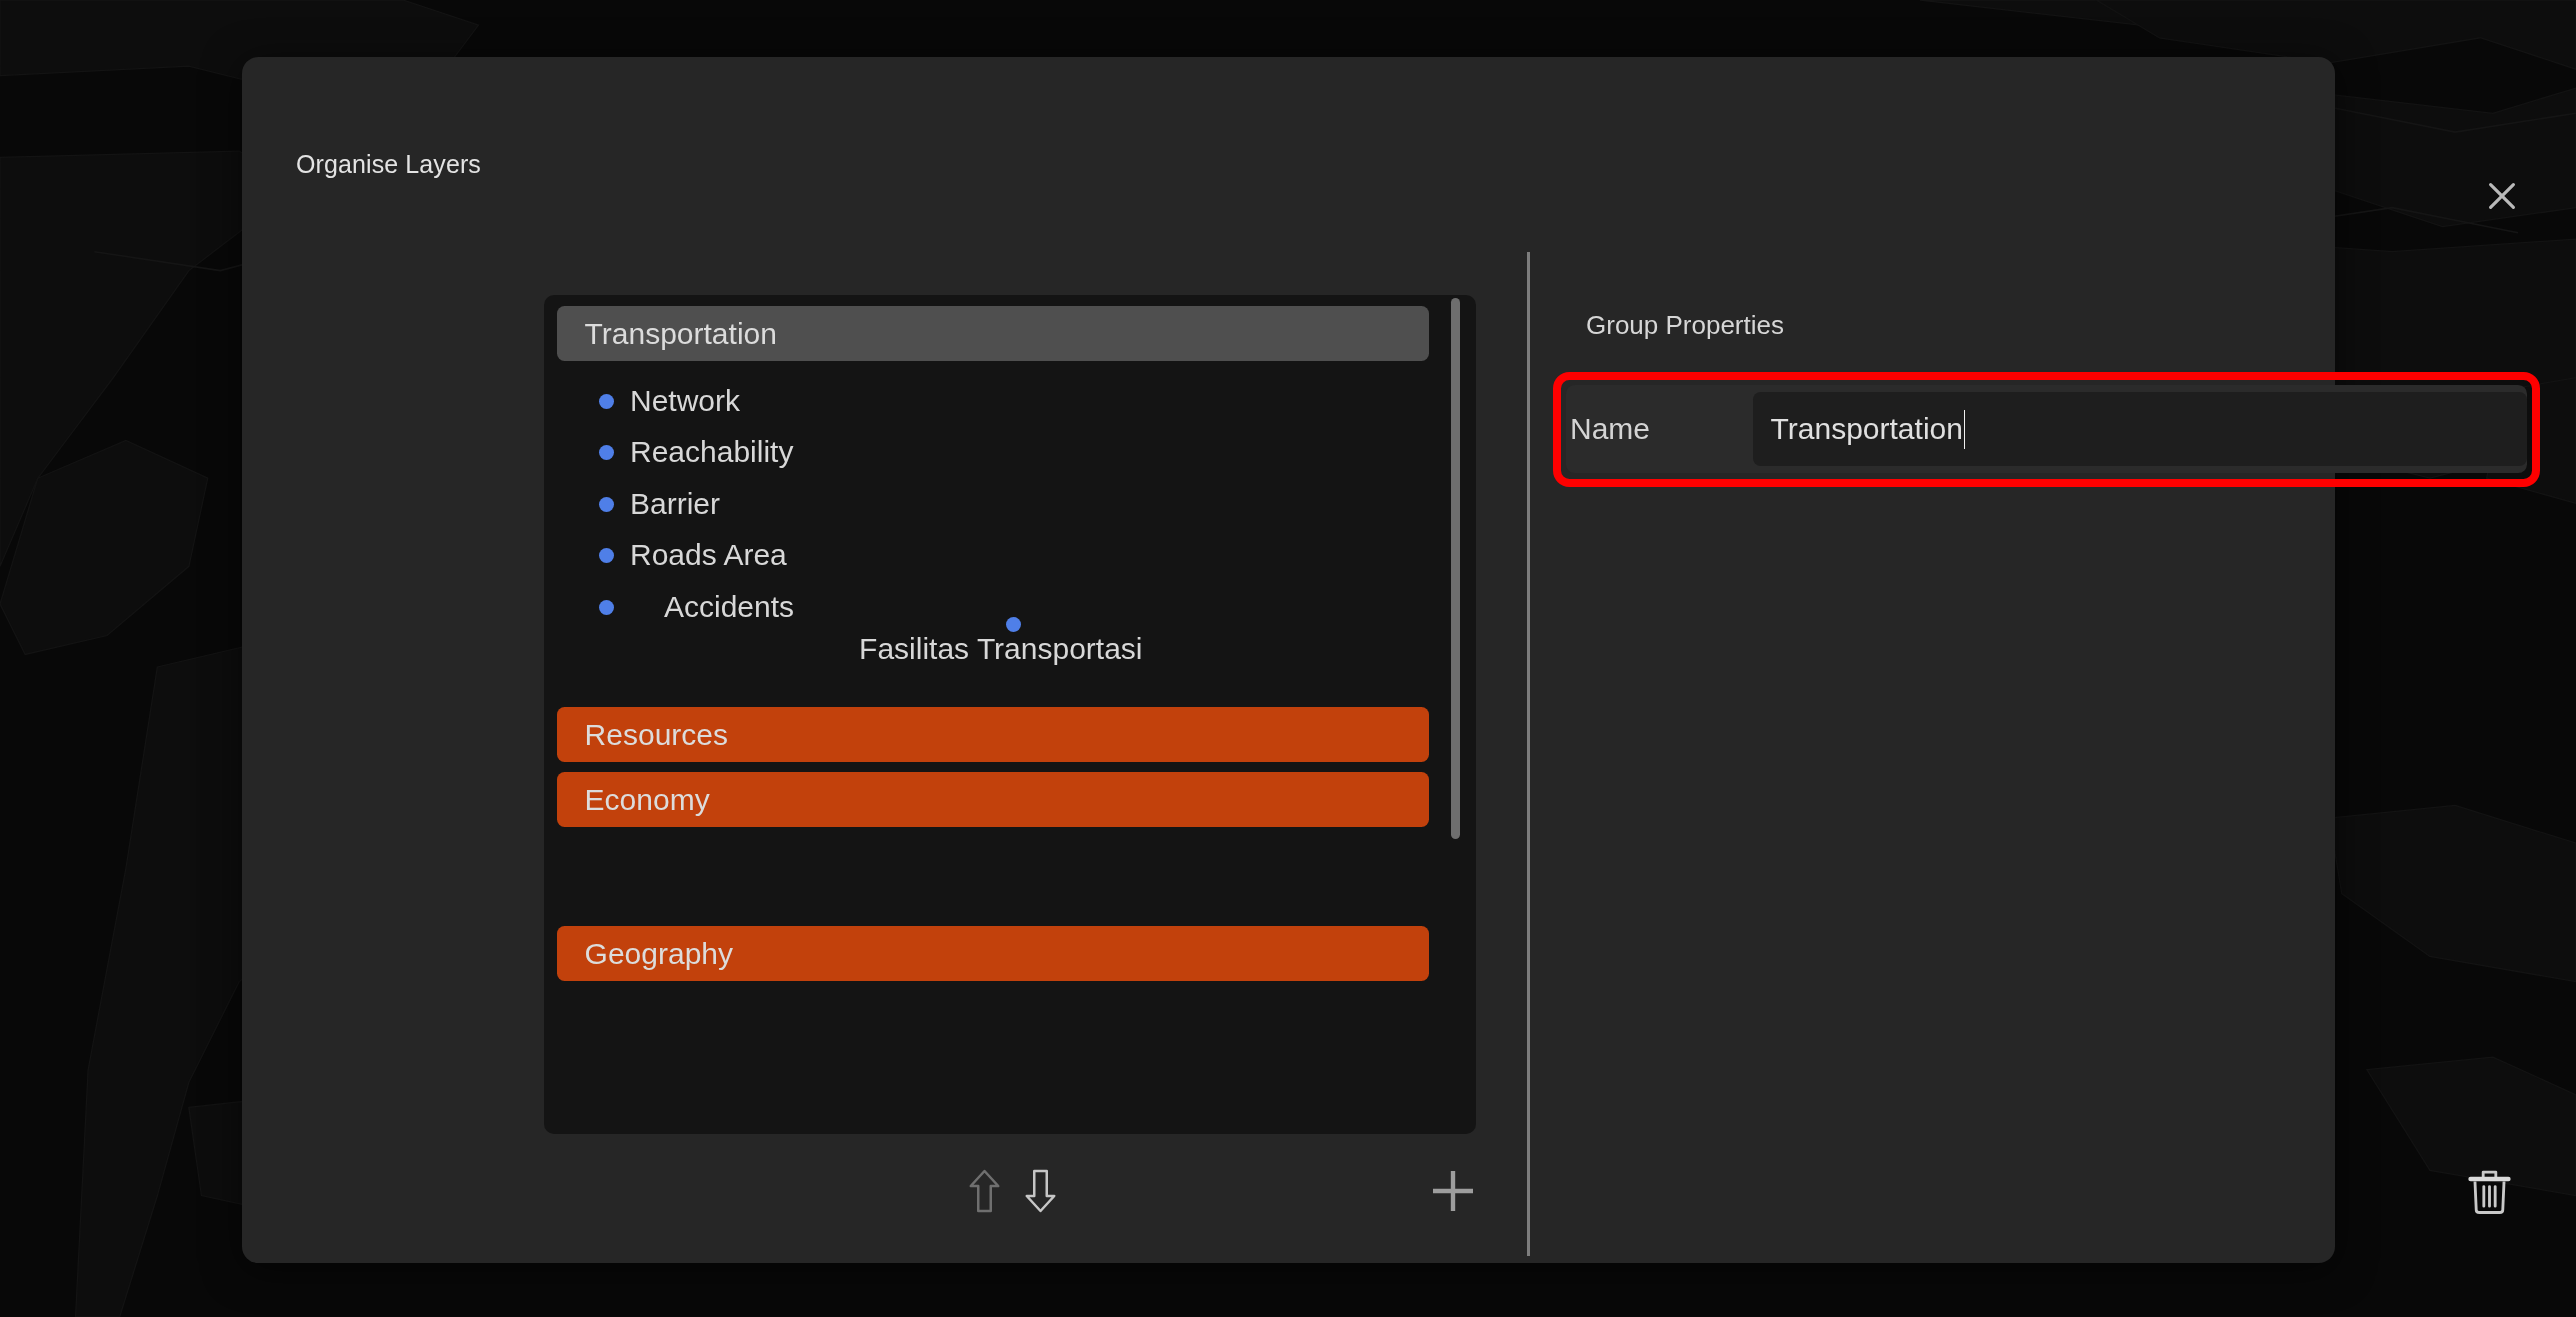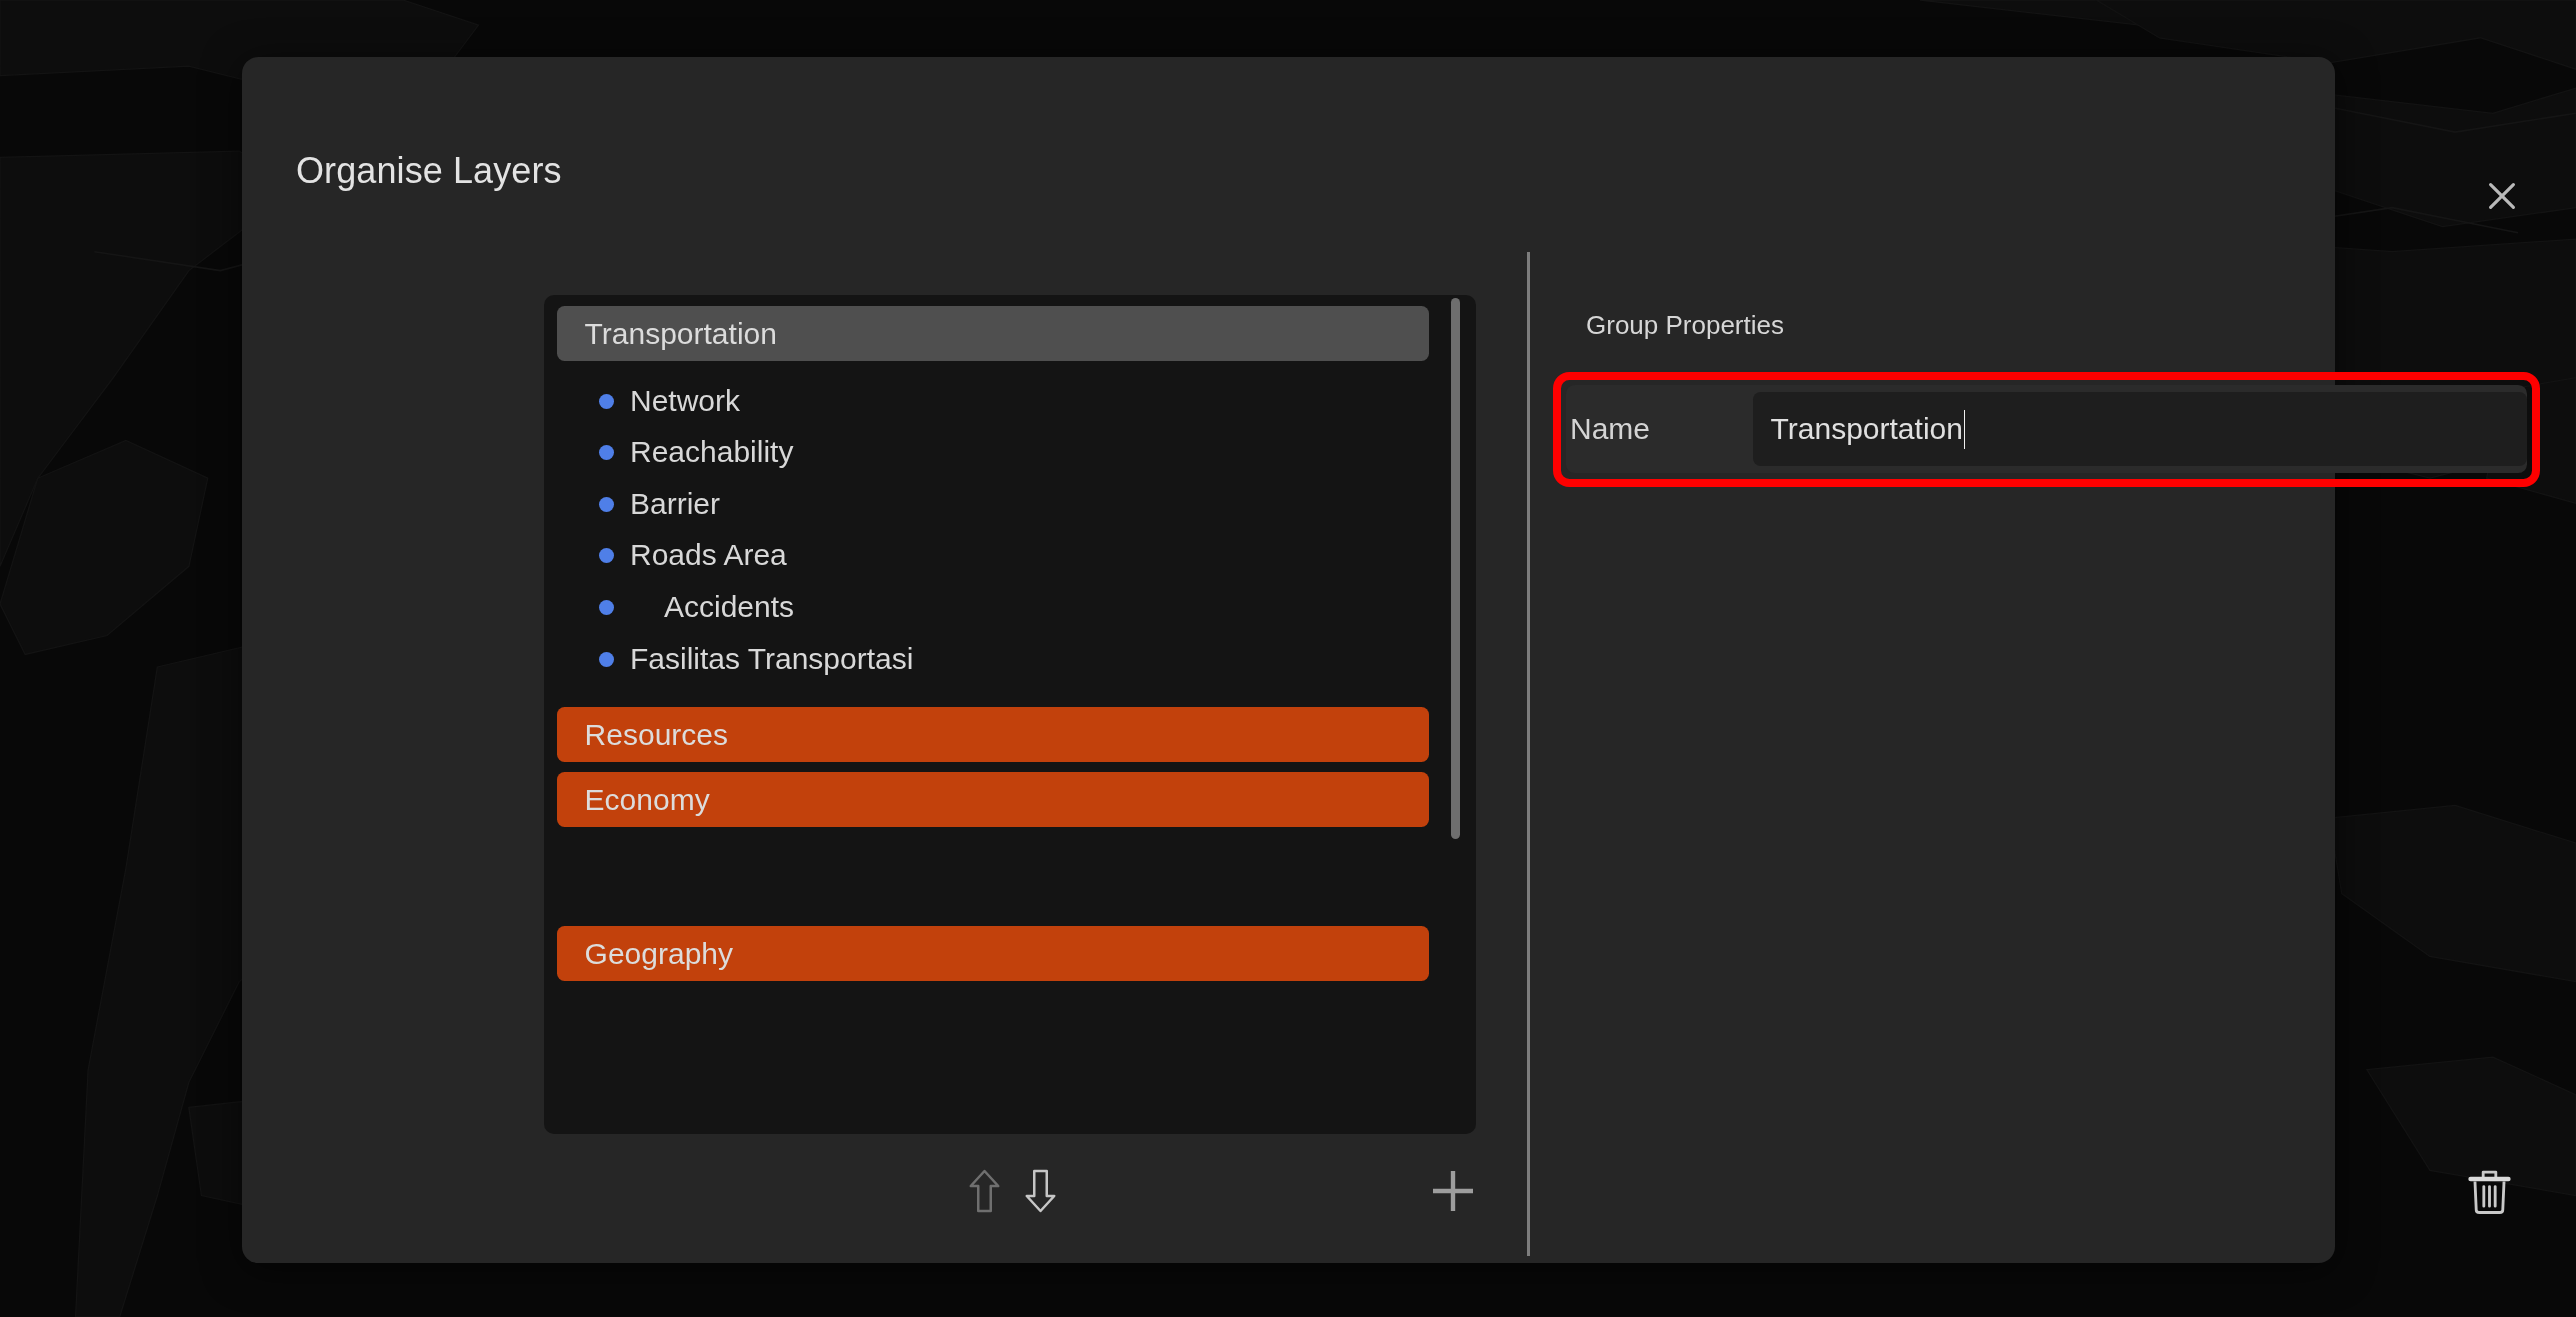--- a/index.html
+++ b/index.html
@@ -30,21 +30,21 @@
     height: 1206px;
     background: #262626;
     border-radius: 16.4px;
     box-shadow: 0 6.3px 38px rgba(0,0,0,0.55);
   }
 
   #dialog-title {
     position: absolute;
     left: 54px;
     top: 93px;
-    font-size: 36px;
+    font-size: 25px;
     font-weight: 400;
     color: #e3e3e3;
     letter-spacing: 0.1px;
     white-space: nowrap;
   }
 
   #close-button {
     position: absolute;
     left: 2203px;
     top: 88px;
@@ -280,21 +280,21 @@
       <span class="layer-label">Barrier</span>
     </div>
     <div class="layer-row" style="top:235px;">
       <span class="layer-bullet"></span>
       <span class="layer-label">Roads Area</span>
     </div>
     <div class="layer-row" style="top:287px;gap:34px;">
       <span class="layer-bullet"></span>
       <span class="layer-label">Accidents</span>
     </div>
-    <div class="layer-row" style="top:339px;">
+    <div class="layer-row" style="top:322px;flex-direction:column;">
       <span class="layer-bullet"></span>
       <span class="layer-label">Fasilitas Transportasi</span>
     </div>
 
     <div class="group-row" style="top:412px;">
       <span class="group-label">Resources</span>
     </div>
     <div class="group-row" style="top:477px;">
       <span class="group-label">Economy</span>
     </div>

